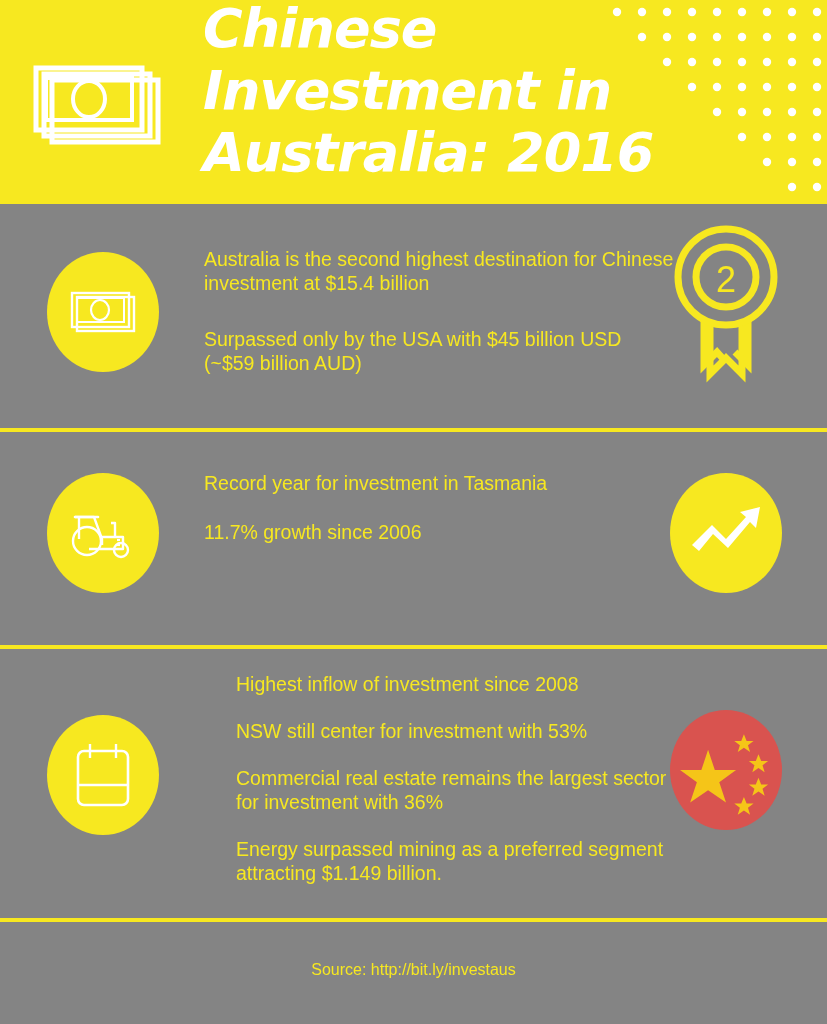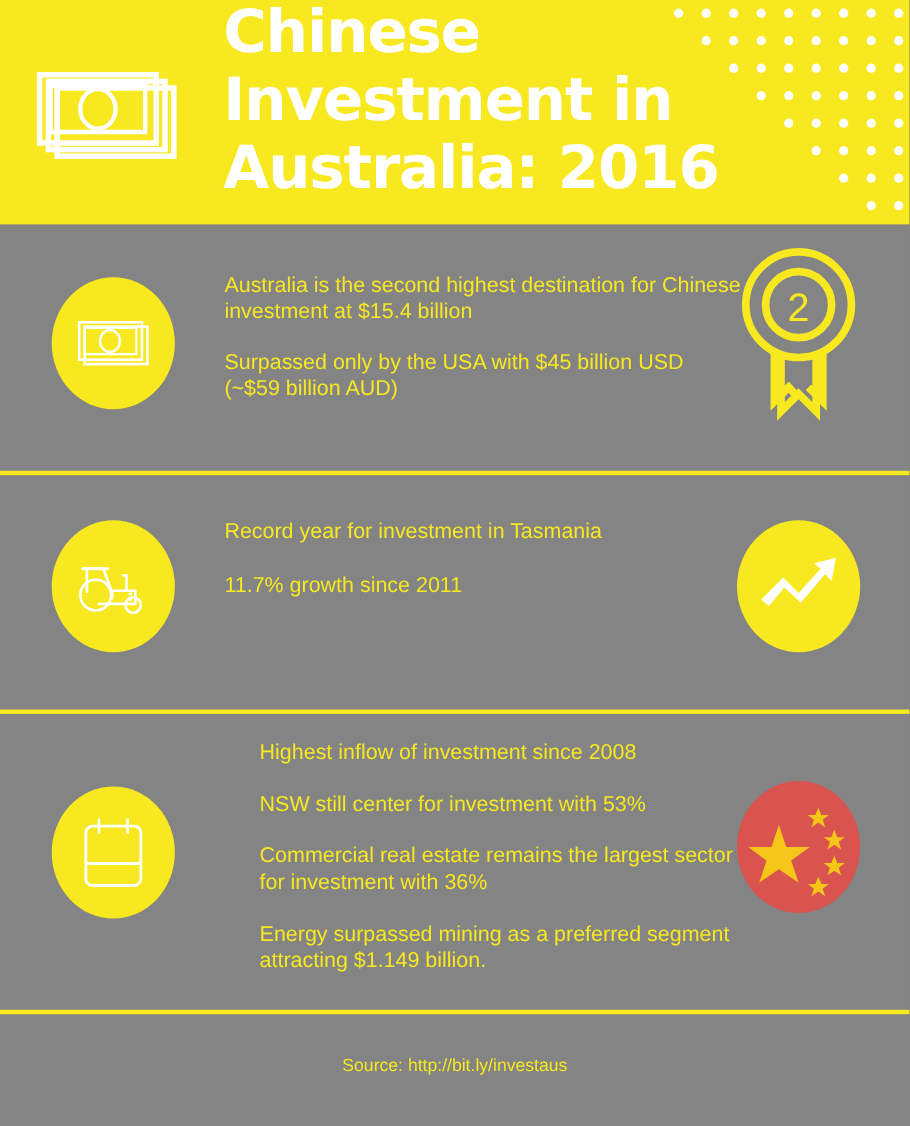--- a/index.html
+++ b/index.html
@@ -7,21 +7,21 @@
     width:827px; height:1024px;
     font-family:"Liberation Sans", sans-serif;
     background:#848484;
     overflow:hidden;
   }
   .page { position:relative; width:827px; height:1024px; background:#848484; }
 
   
   .header {
     position:absolute; left:0; top:0; width:827px; height:200px;
-    background:#F7E820; overflow:hidden;
+    background:#F7E820; overflow:hidden;font-style:italic;
   }
   .header-money {
     position:absolute; left:30px; top:62px; width:140px; height:95px;
   }
   .header-title {
     position:absolute; left:203px; top:-2px; width:510px;
     color:#FFFFFF;
     font-family:"DejaVu Sans", sans-serif;
     font-weight:bold;
     font-size:54px;
@@ -60,21 +60,21 @@
 
   
   .textblock {
     position:absolute; left:204px;
     color:#F7E820;
     font-family:"Liberation Sans", sans-serif;
     font-size:19.5px;
     line-height:24px;
   }
   .textblock p { margin:0 0 7px 0; }
-  .textblock p.gap { margin-bottom:22px; }
+  .textblock p.gap { margin-bottom:32px; }
   .textblock p:last-child { margin-bottom:0; }
 
   .s1-text { top:47px; width:470px; }
   .s2-text { top:38px; width:470px; }
   .s3-text { top:22px; width:470px; }
 
   .s2-text p { margin-bottom:25px; }
   .s3-text p { margin-bottom:23px;margin-left:32px; }
 
   
@@ -208,21 +208,21 @@
         <path d="M35 32 L56 32 L56 44 L22 44" fill="none" stroke="#FFFFFF" stroke-width="2.4" stroke-linejoin="round"></path>
         <circle cx="20" cy="36" r="14" fill="none" stroke="#FFFFFF" stroke-width="2.4"></circle>
         <circle cx="54" cy="45" r="7" fill="none" stroke="#FFFFFF" stroke-width="2.4"></circle>
         <line x1="50" y1="35" x2="53" y2="35" stroke="#FFFFFF" stroke-width="2.2"></line>
         <line x1="50" y1="40" x2="53" y2="40" stroke="#FFFFFF" stroke-width="2.2"></line>
       </svg>
     </div>
 
     <div class="textblock s2-text">
       <p>Record year for investment in Tasmania</p>
-      <p>11.7% growth since 2011</p>
+      <p>11.7% growth since 2006</p>
     </div>
 
     <div class="badge badge-yellow b-right" style="top:40px;">
       <svg viewBox="0 0 80 64" width="80" height="64">
         <path d="M6 44 L26 24 L40 38 L60 16 L54 11 L74 6 L70 27 L64 21 L42 47 L27 33 L13 50 Z" fill="#FFFFFF"></path>
       </svg>
     </div>
   </div>
 
   <div class="section sec3">

